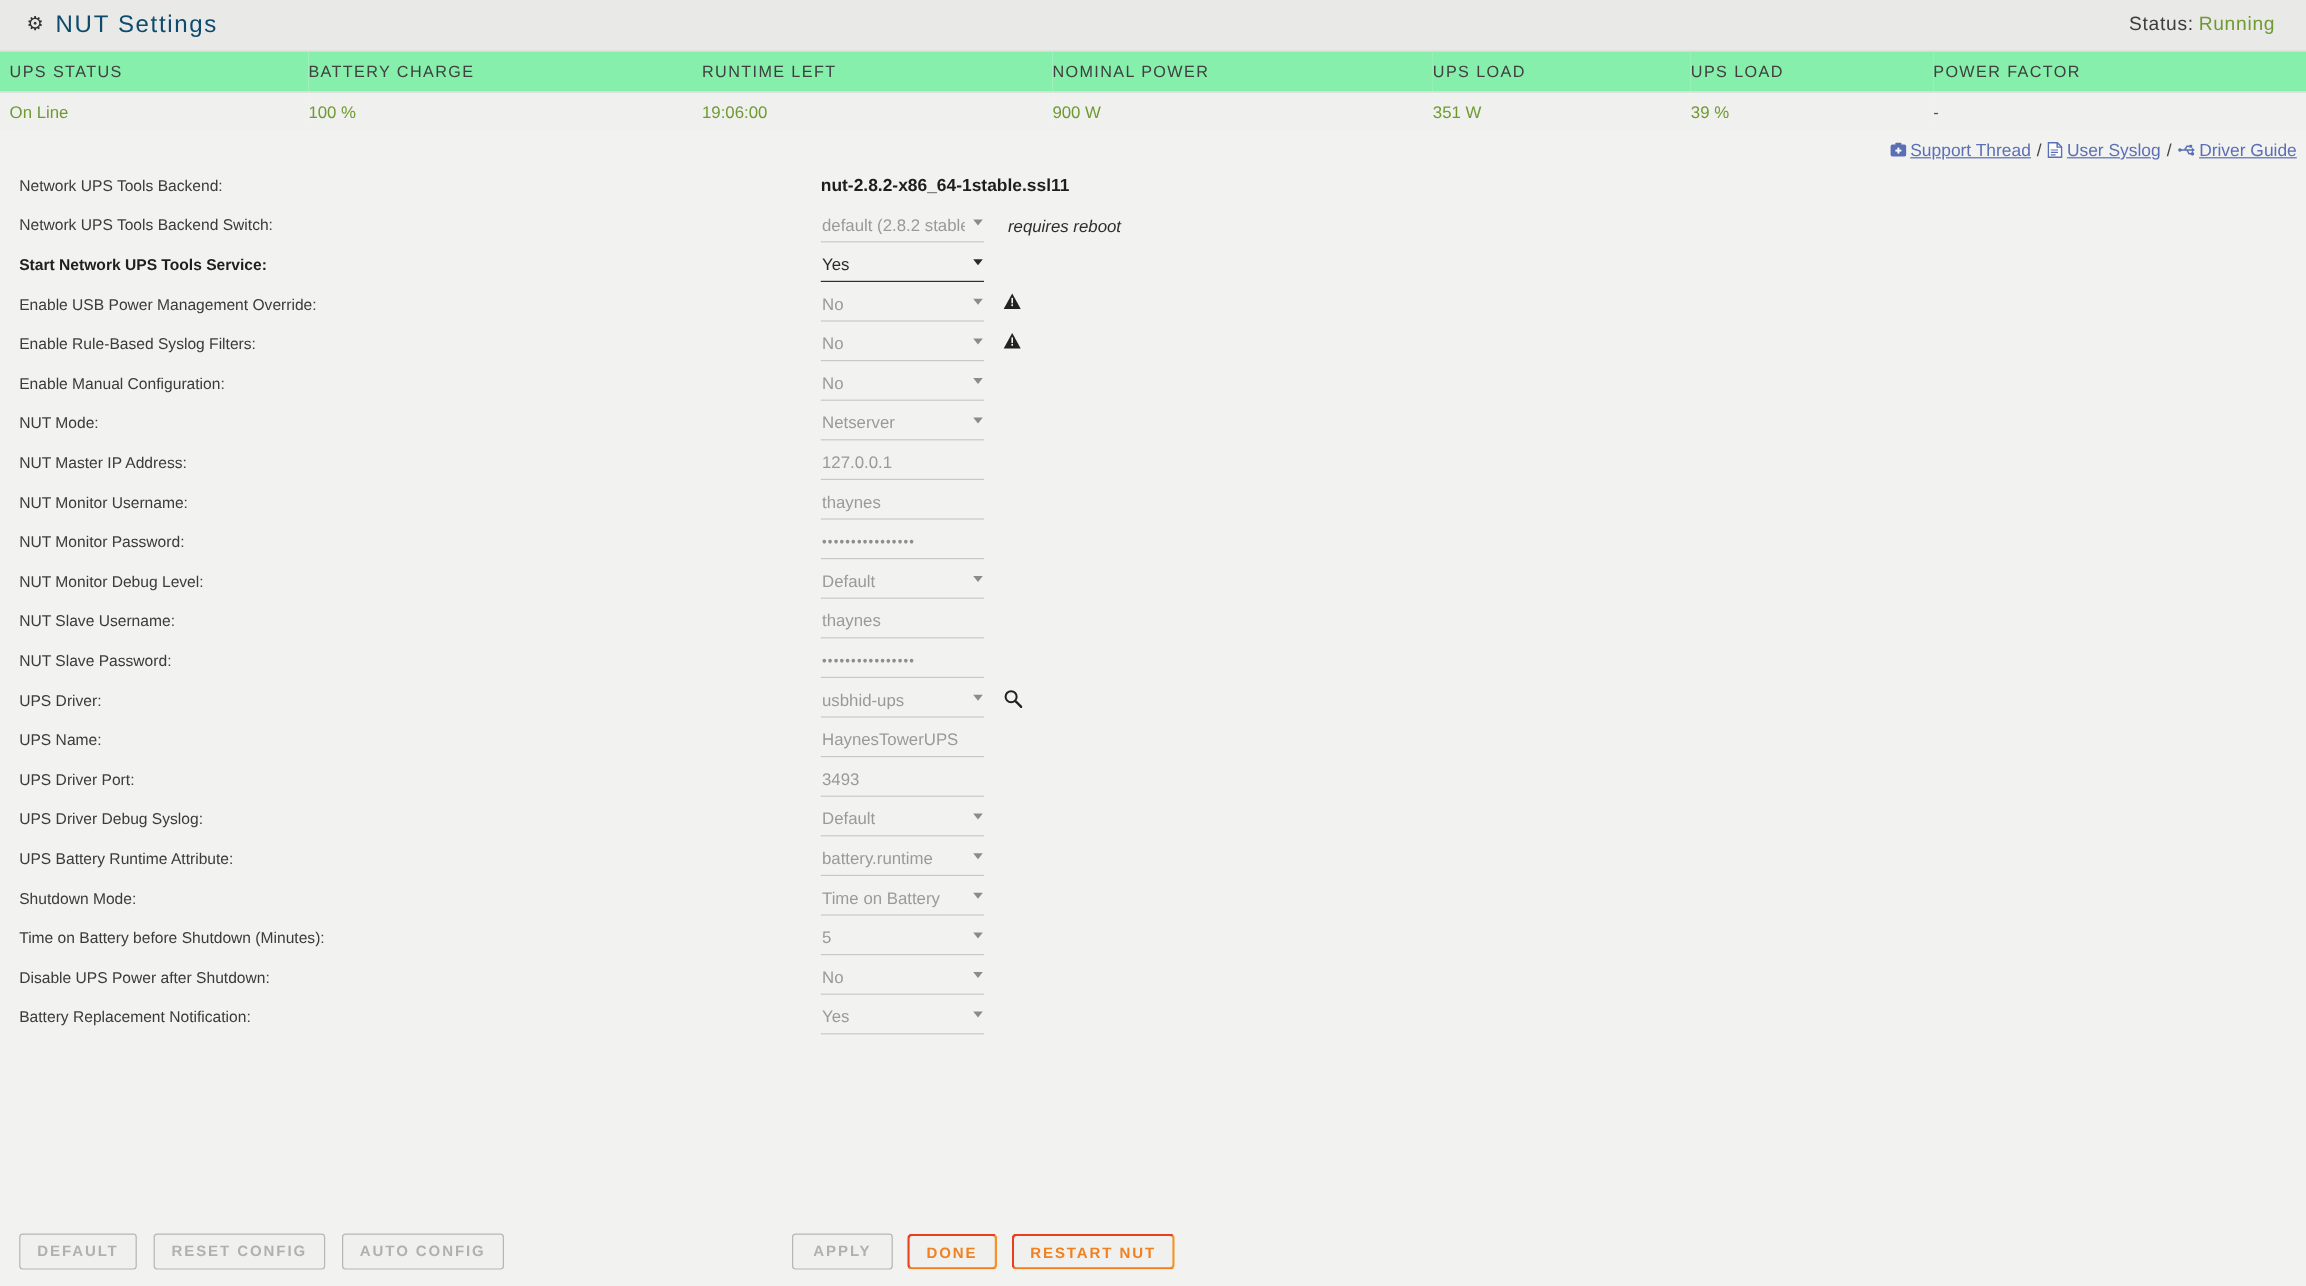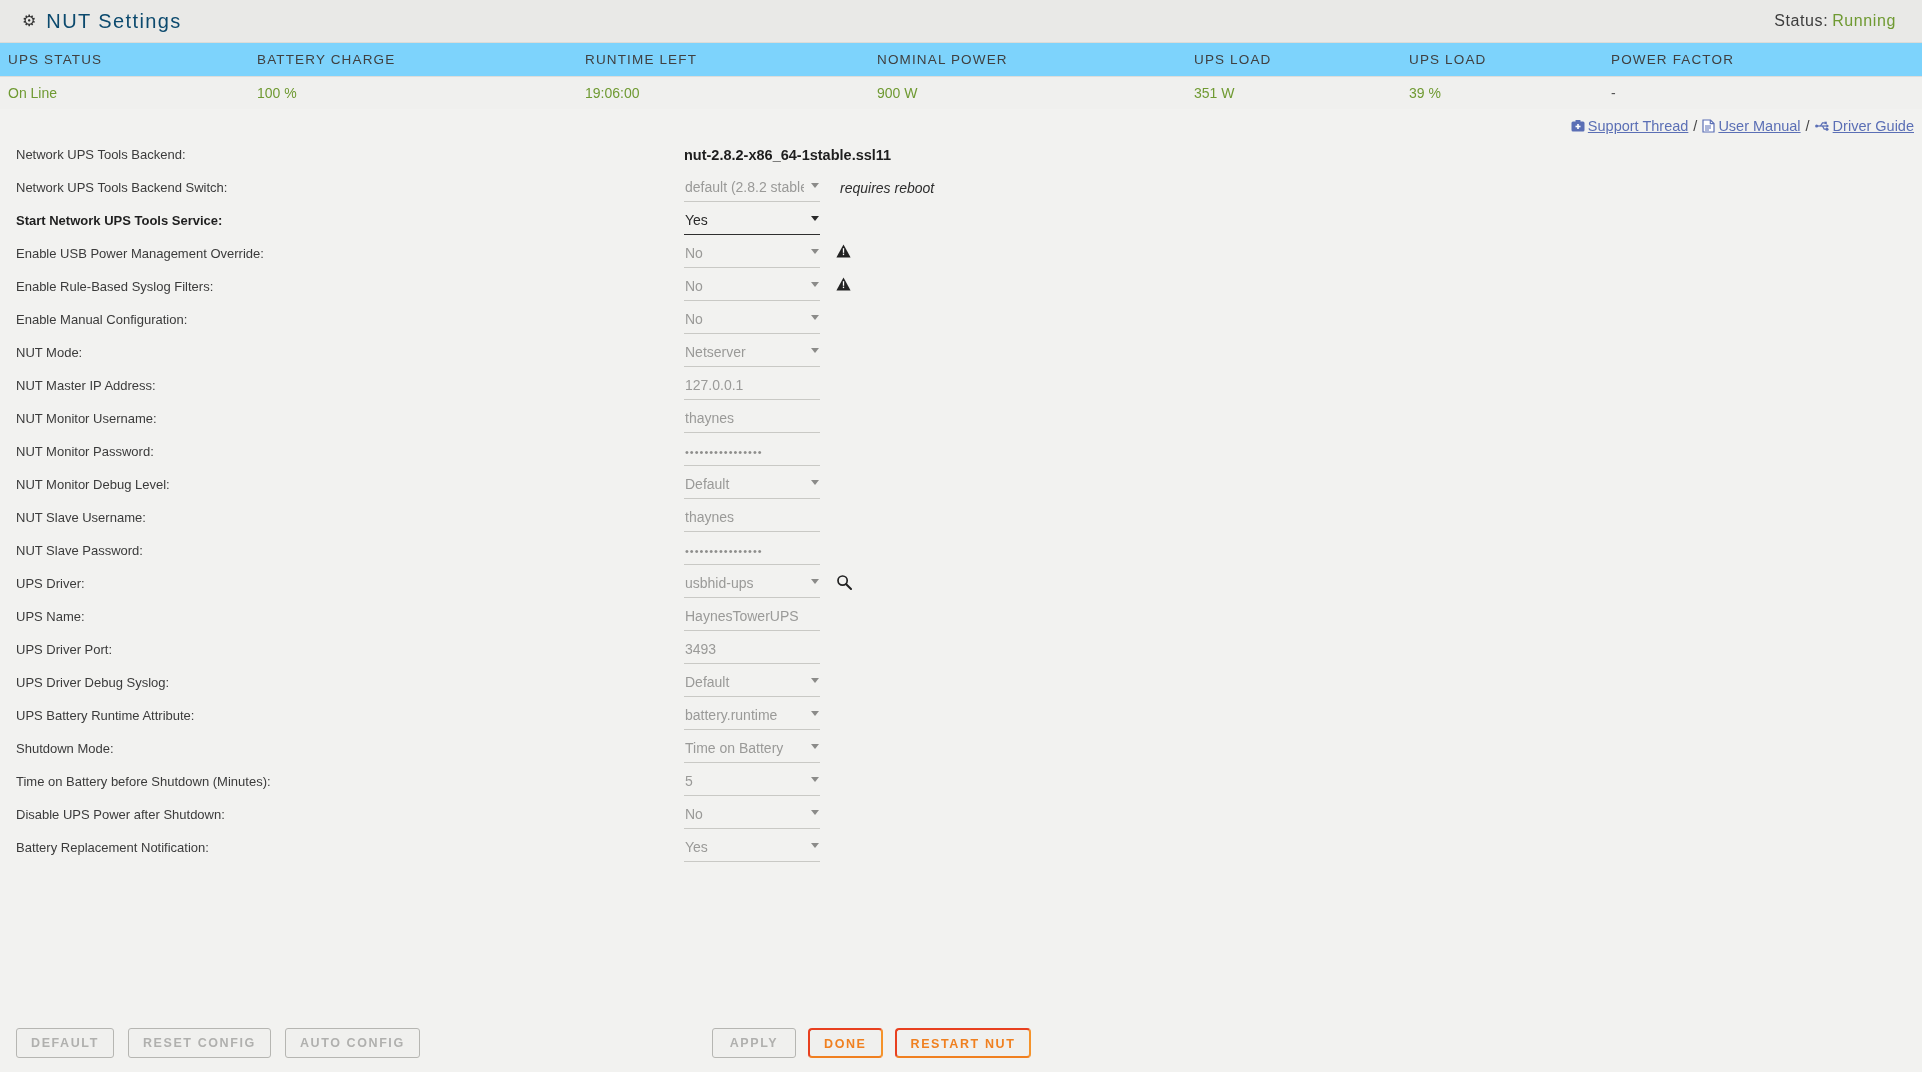--- a/index.html
+++ b/index.html
@@ -49,21 +49,21 @@
     margin-left: 4px;
   }
 
   
   .status-table {
     width: 100%;
     border-collapse: collapse;
     table-layout: fixed;
   }
   .status-table th {
-    background: #7dd3fc;
+    background: #86efac;
     text-align: left;
     font-weight: normal;
     font-size: 13.5px;
     letter-spacing: 1.15px;
     color: #404040;
     padding: 9px 0 9px 0;
     height: 30px;
     box-sizing: border-box;
     border-bottom: 1px solid #dddddb;
   }
@@ -220,21 +220,21 @@
     border: 2px solid #e8401f;
     border-right-color: #f5932a;
     border-bottom-color: #f08020;
     border-radius: 4px;
   }
   .footer .right-group {
     margin-left: auto;
     display: flex;
     align-items: flex-start;
     position: absolute;
-    left: 712px;
+    left: 660px;
     border-radius: 15px;
   }
   .footer .right-group .btn { margin-right: 12px; }
   .footer .right-group .btn:last-child { margin-right: 0; }
   .btn.apply { min-width: 84px; }
 
   svg { display: block; }
 </style>
 </head>
 <body>
@@ -289,21 +289,21 @@
           <rect x="4.5" y="1" width="5" height="2" rx="0.6" fill="#5b6fb5"></rect>
           <rect x="6.2" y="5" width="1.6" height="5" fill="#fff"></rect>
           <rect x="4.5" y="6.7" width="5" height="1.6" fill="#fff"></rect>
         </svg>
     </span><a href="#">Support Thread</a><span class="sep">/</span><span class="licon">
       <svg width="13" height="14" viewBox="0 0 13 14">
           <path d="M1 1h7.5L12 4.5V13H1z" fill="#fff" stroke="#5b6fb5" stroke-width="1.2"></path>
           <path d="M8.3 1v3.6H12" fill="none" stroke="#5b6fb5" stroke-width="1.2"></path>
           <path d="M3 7h6M3 9h6M3 11h4" stroke="#5b6fb5" stroke-width="1"></path>
         </svg>
-    </span><a href="#">User Manual</a><span class="sep">/</span><span class="licon">
+    </span><a href="#">User Syslog</a><span class="sep">/</span><span class="licon">
       <svg width="15" height="14" viewBox="0 0 15 14">
           <path d="M1 7h11" stroke="#5b6fb5" stroke-width="1.3" fill="none"></path>
           <circle cx="1.6" cy="7" r="1.5" fill="#5b6fb5"></circle>
           <path d="M5.5 7L7.5 3.8h2.2" stroke="#5b6fb5" stroke-width="1.3" fill="none"></path>
           <rect x="9.4" y="2.7" width="2.4" height="2.4" fill="#5b6fb5"></rect>
           <path d="M7.5 7L9.2 10.2h2.3" stroke="#5b6fb5" stroke-width="1.3" fill="none"></path>
           <circle cx="12" cy="10.2" r="1.5" fill="#5b6fb5"></circle>
           <path d="M11.5 5L14 7l-2.5 2z" fill="#5b6fb5"></path>
         </svg>
     </span><a href="#">Driver Guide</a>

